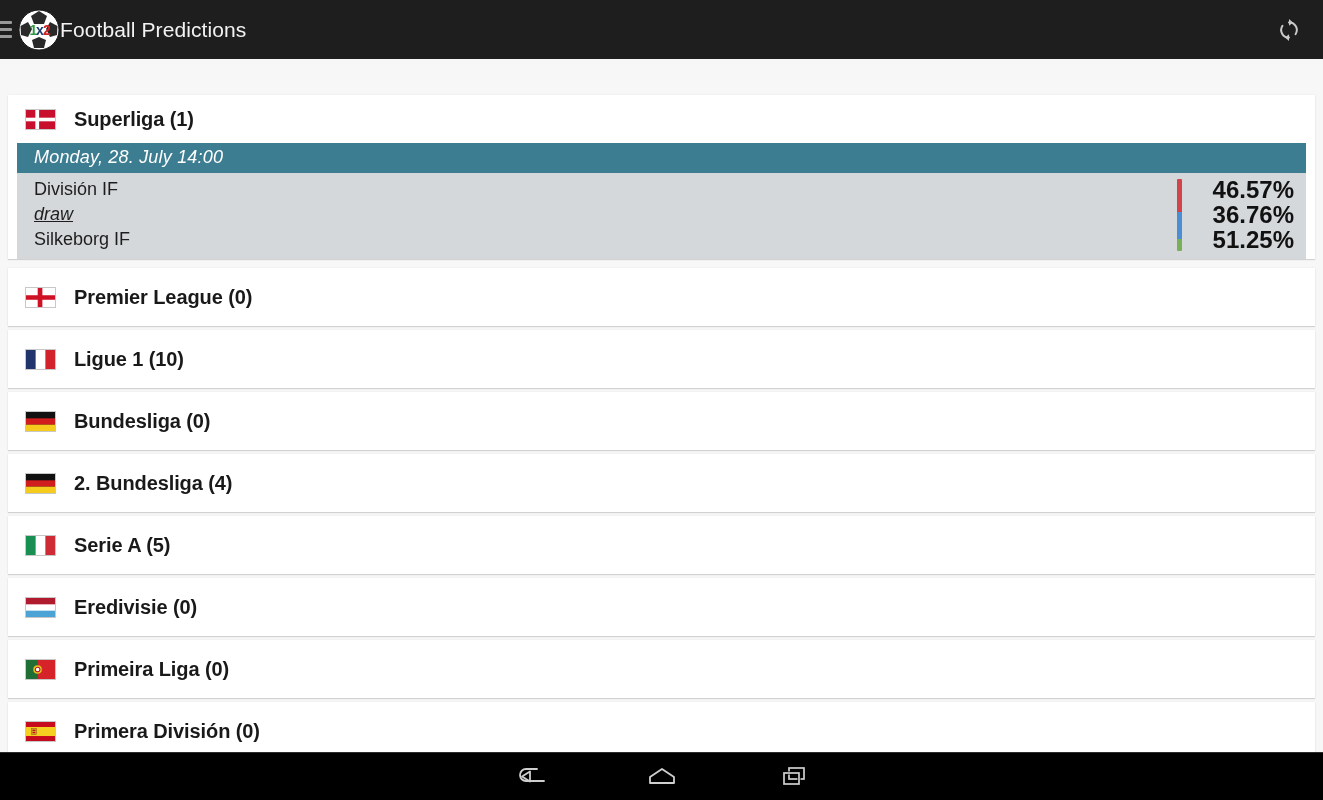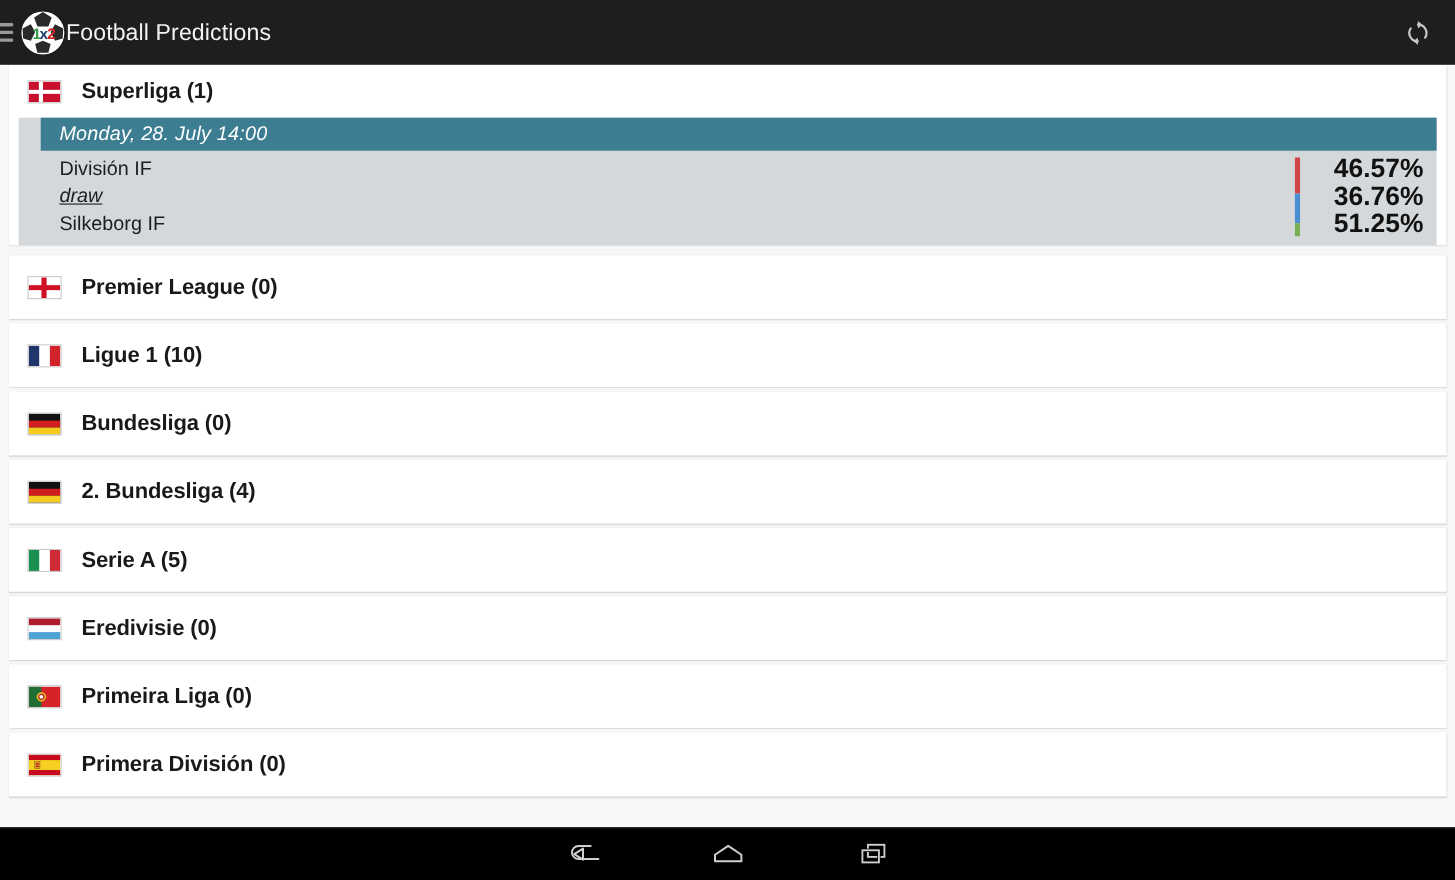--- a/index.html
+++ b/index.html
@@ -109,25 +109,24 @@
     flex: none;
     position: relative;
     overflow: hidden;
     border: 1px solid #c8c8c8;
     box-sizing: border-box;
     background: #fff;
   }
   .flag svg { display: block; width: 100%; height: 100%; }
 
   
-  .match-card .league-row { height: 48px; }
+  .match-card .league-row { height: 48px; margin-top: 36px; }
   .match-block {
     margin: 0 9px 9px 9px;
     background: #d4d8da;
-    padding-left: 20px;
   }
   .match-date {
     background: #3d7d91;
     color: #ffffff;
     font-size: 18px;
     font-style: italic;
     font-weight: 400;
     padding: 4px 0 5px 17px;
     letter-spacing: 0.2px;
   }

